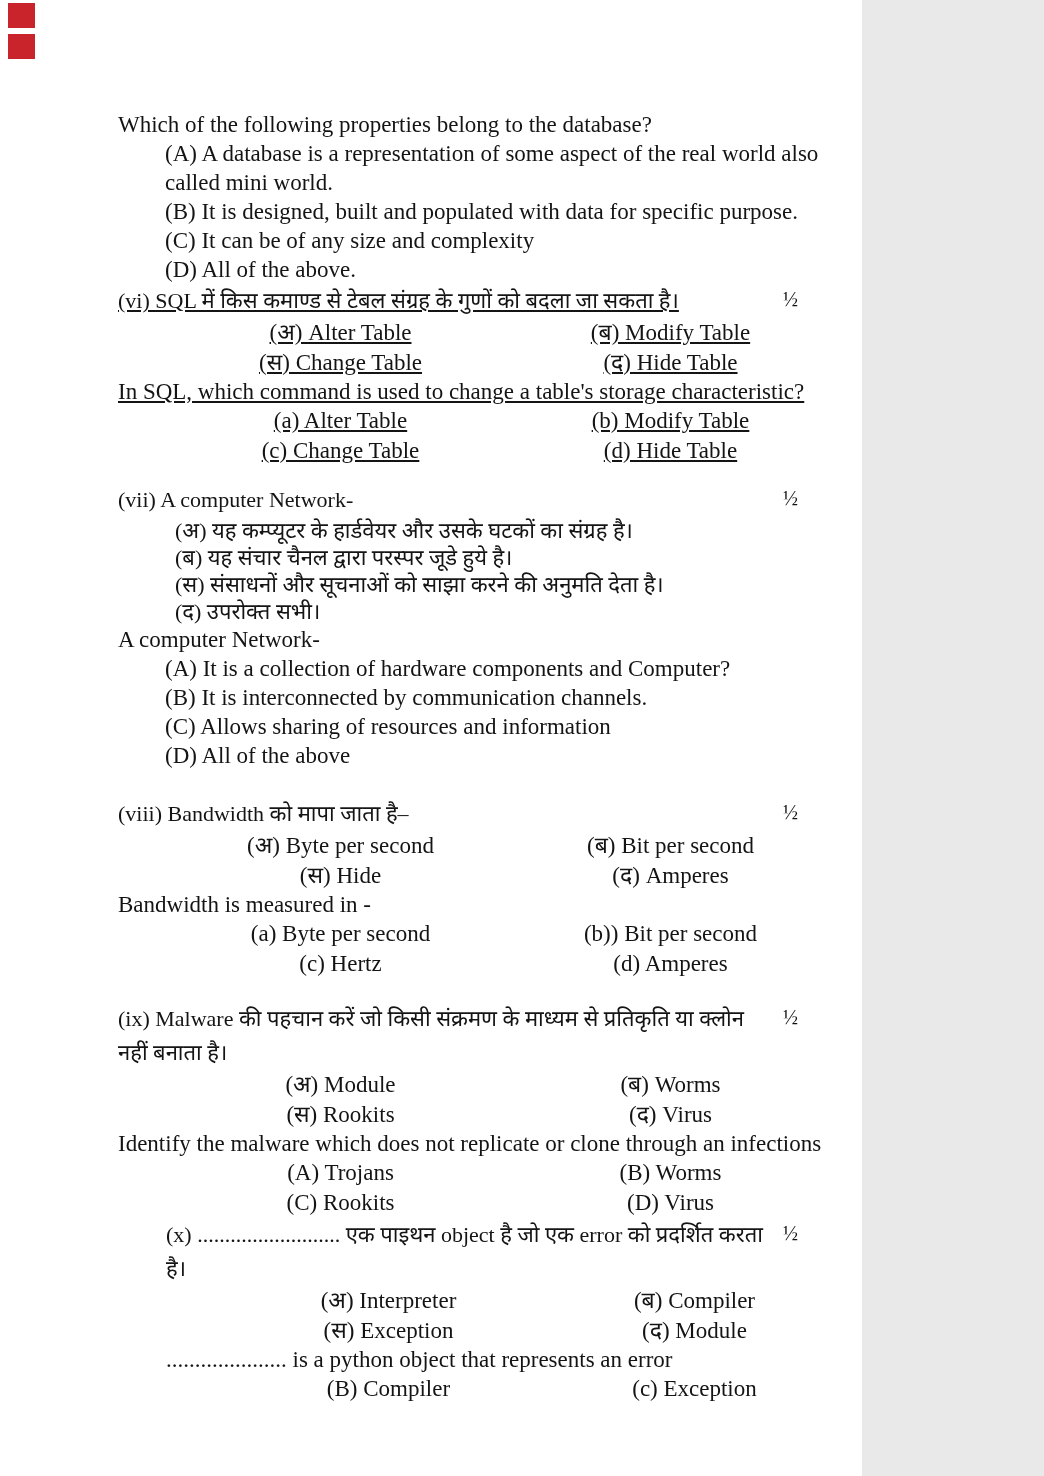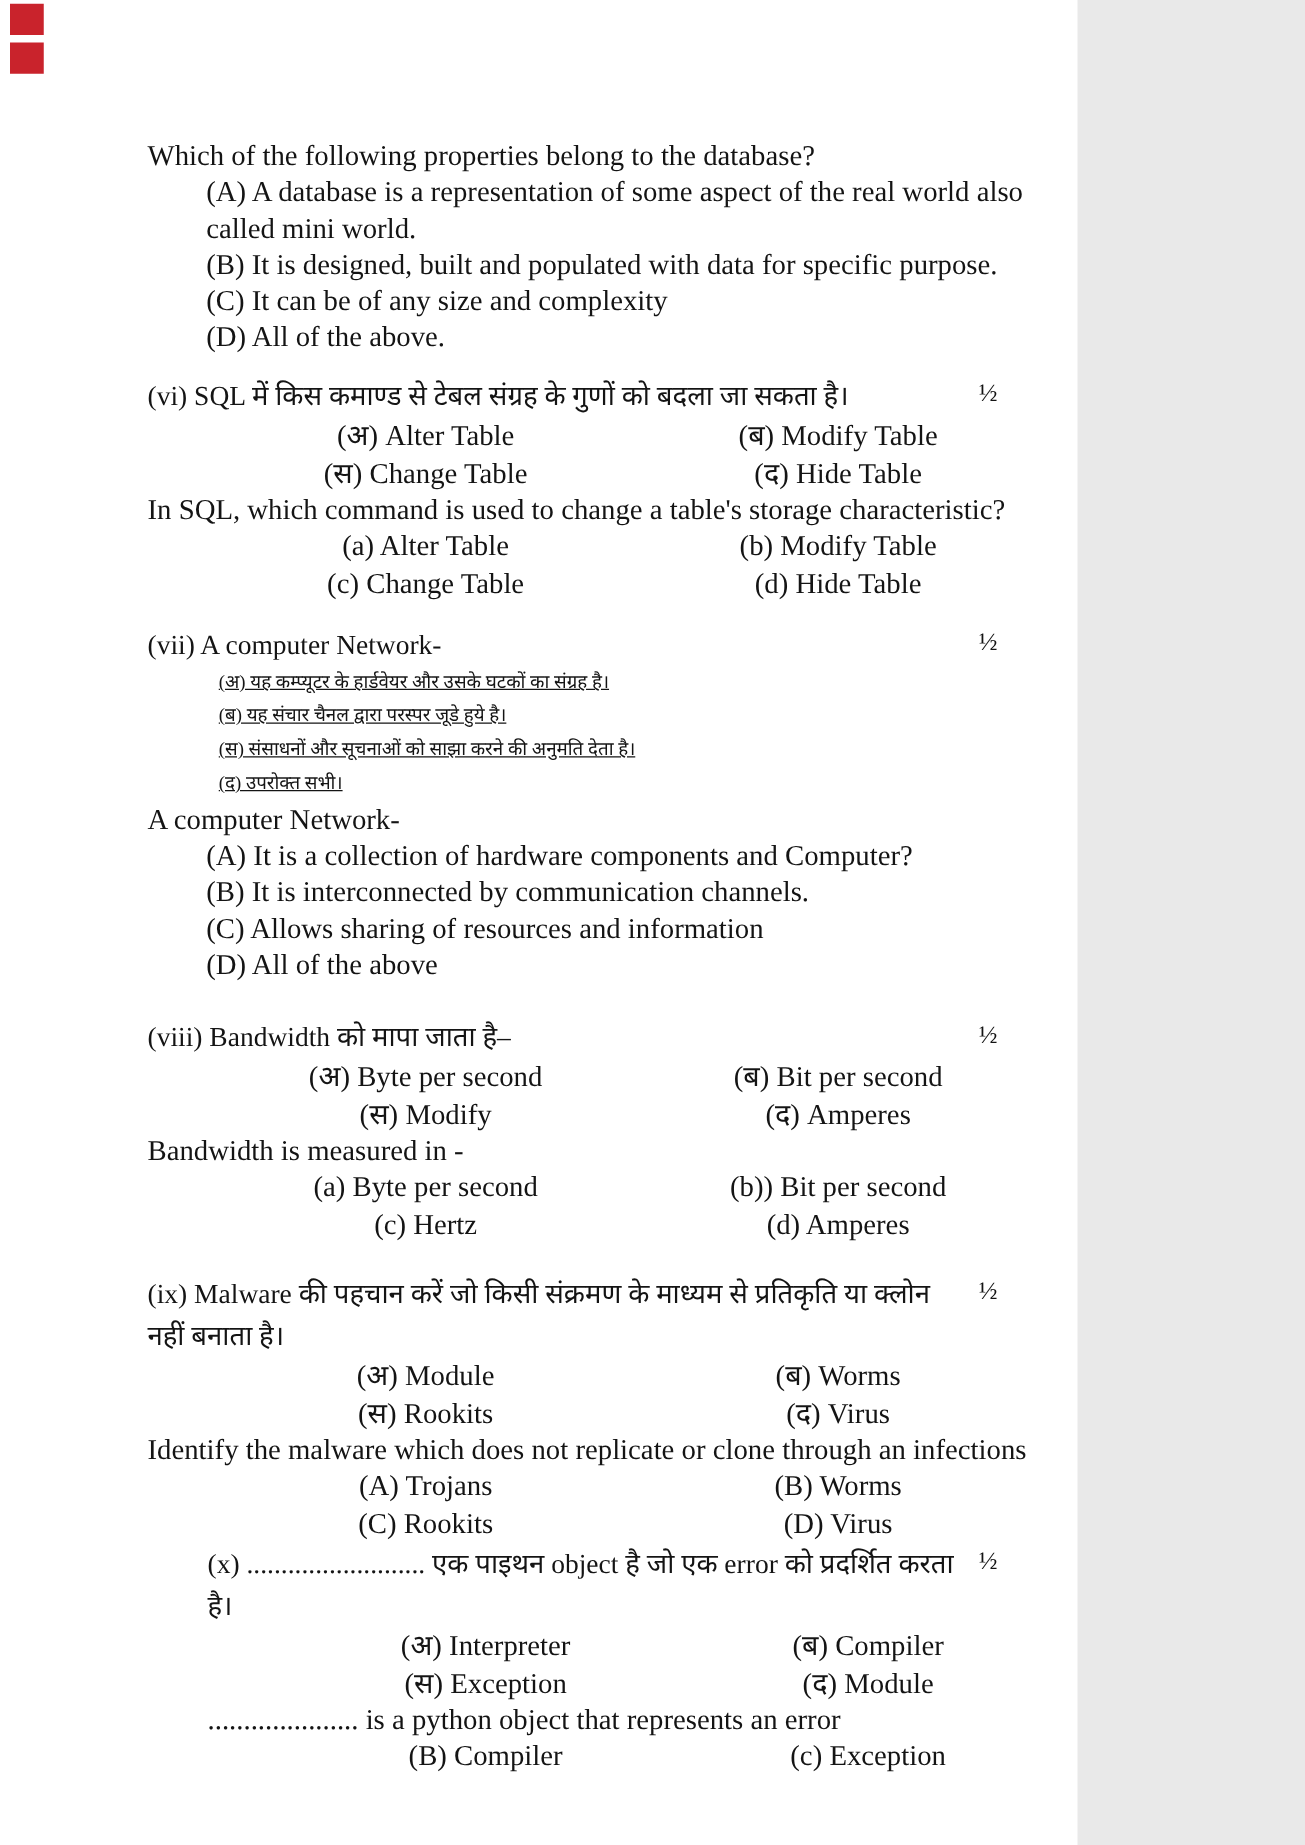--- a/index.html
+++ b/index.html
@@ -36,22 +36,22 @@
   }
   .opt-list{padding-left:47px;}
   .opt-list .q-line{line-height:29px;}
   .opt-grid{
     display:grid;
     grid-template-columns:325px 1fr;
     padding-left:60px;
   }
   .opt-grid .q-line{line-height:29.5px;text-align:center;}
   .hi-list{padding-left:57px;}
-  .hi-list .q-line{font-size:15px;line-height:27px;text-decoration:underline;}
-  .sec-vi{margin-top:16px;}
+  .hi-list .q-line{font-size:22px;line-height:27px;}
+  .sec-vi{margin-top:0;text-decoration:underline;}
   .sec-vii{margin-top:18px;}
   .sec-viii{margin-top:27px;}
   .sec-ix{margin-top:24px;}
   .sec-x{margin-top:1px;margin-left:48px;}
 </style>
 </head>
 <body>
 
 <div class="page">
 
@@ -113,21 +113,21 @@
     </section>
 
     <section class="sec-viii">
       <div class="title-row">
         <p class="q-title">(viii) Bandwidth को मापा जाता है–</p>
         <span class="marks">½</span>
       </div>
       <div class="opt-grid">
         <p class="q-line">(अ)  Byte per second</p>
         <p class="q-line">(ब) Bit per second</p>
-        <p class="q-line">(स) Modify</p>
+        <p class="q-line">(स) Hide</p>
         <p class="q-line">(द) Amperes</p>
       </div>
       <p class="q-line">Bandwidth is measured in -</p>
       <div class="opt-grid">
         <p class="q-line">(a) Byte per second</p>
         <p class="q-line">(b)) Bit per second</p>
         <p class="q-line">(c) Hertz</p>
         <p class="q-line">(d) Amperes</p>
       </div>
     </section>

